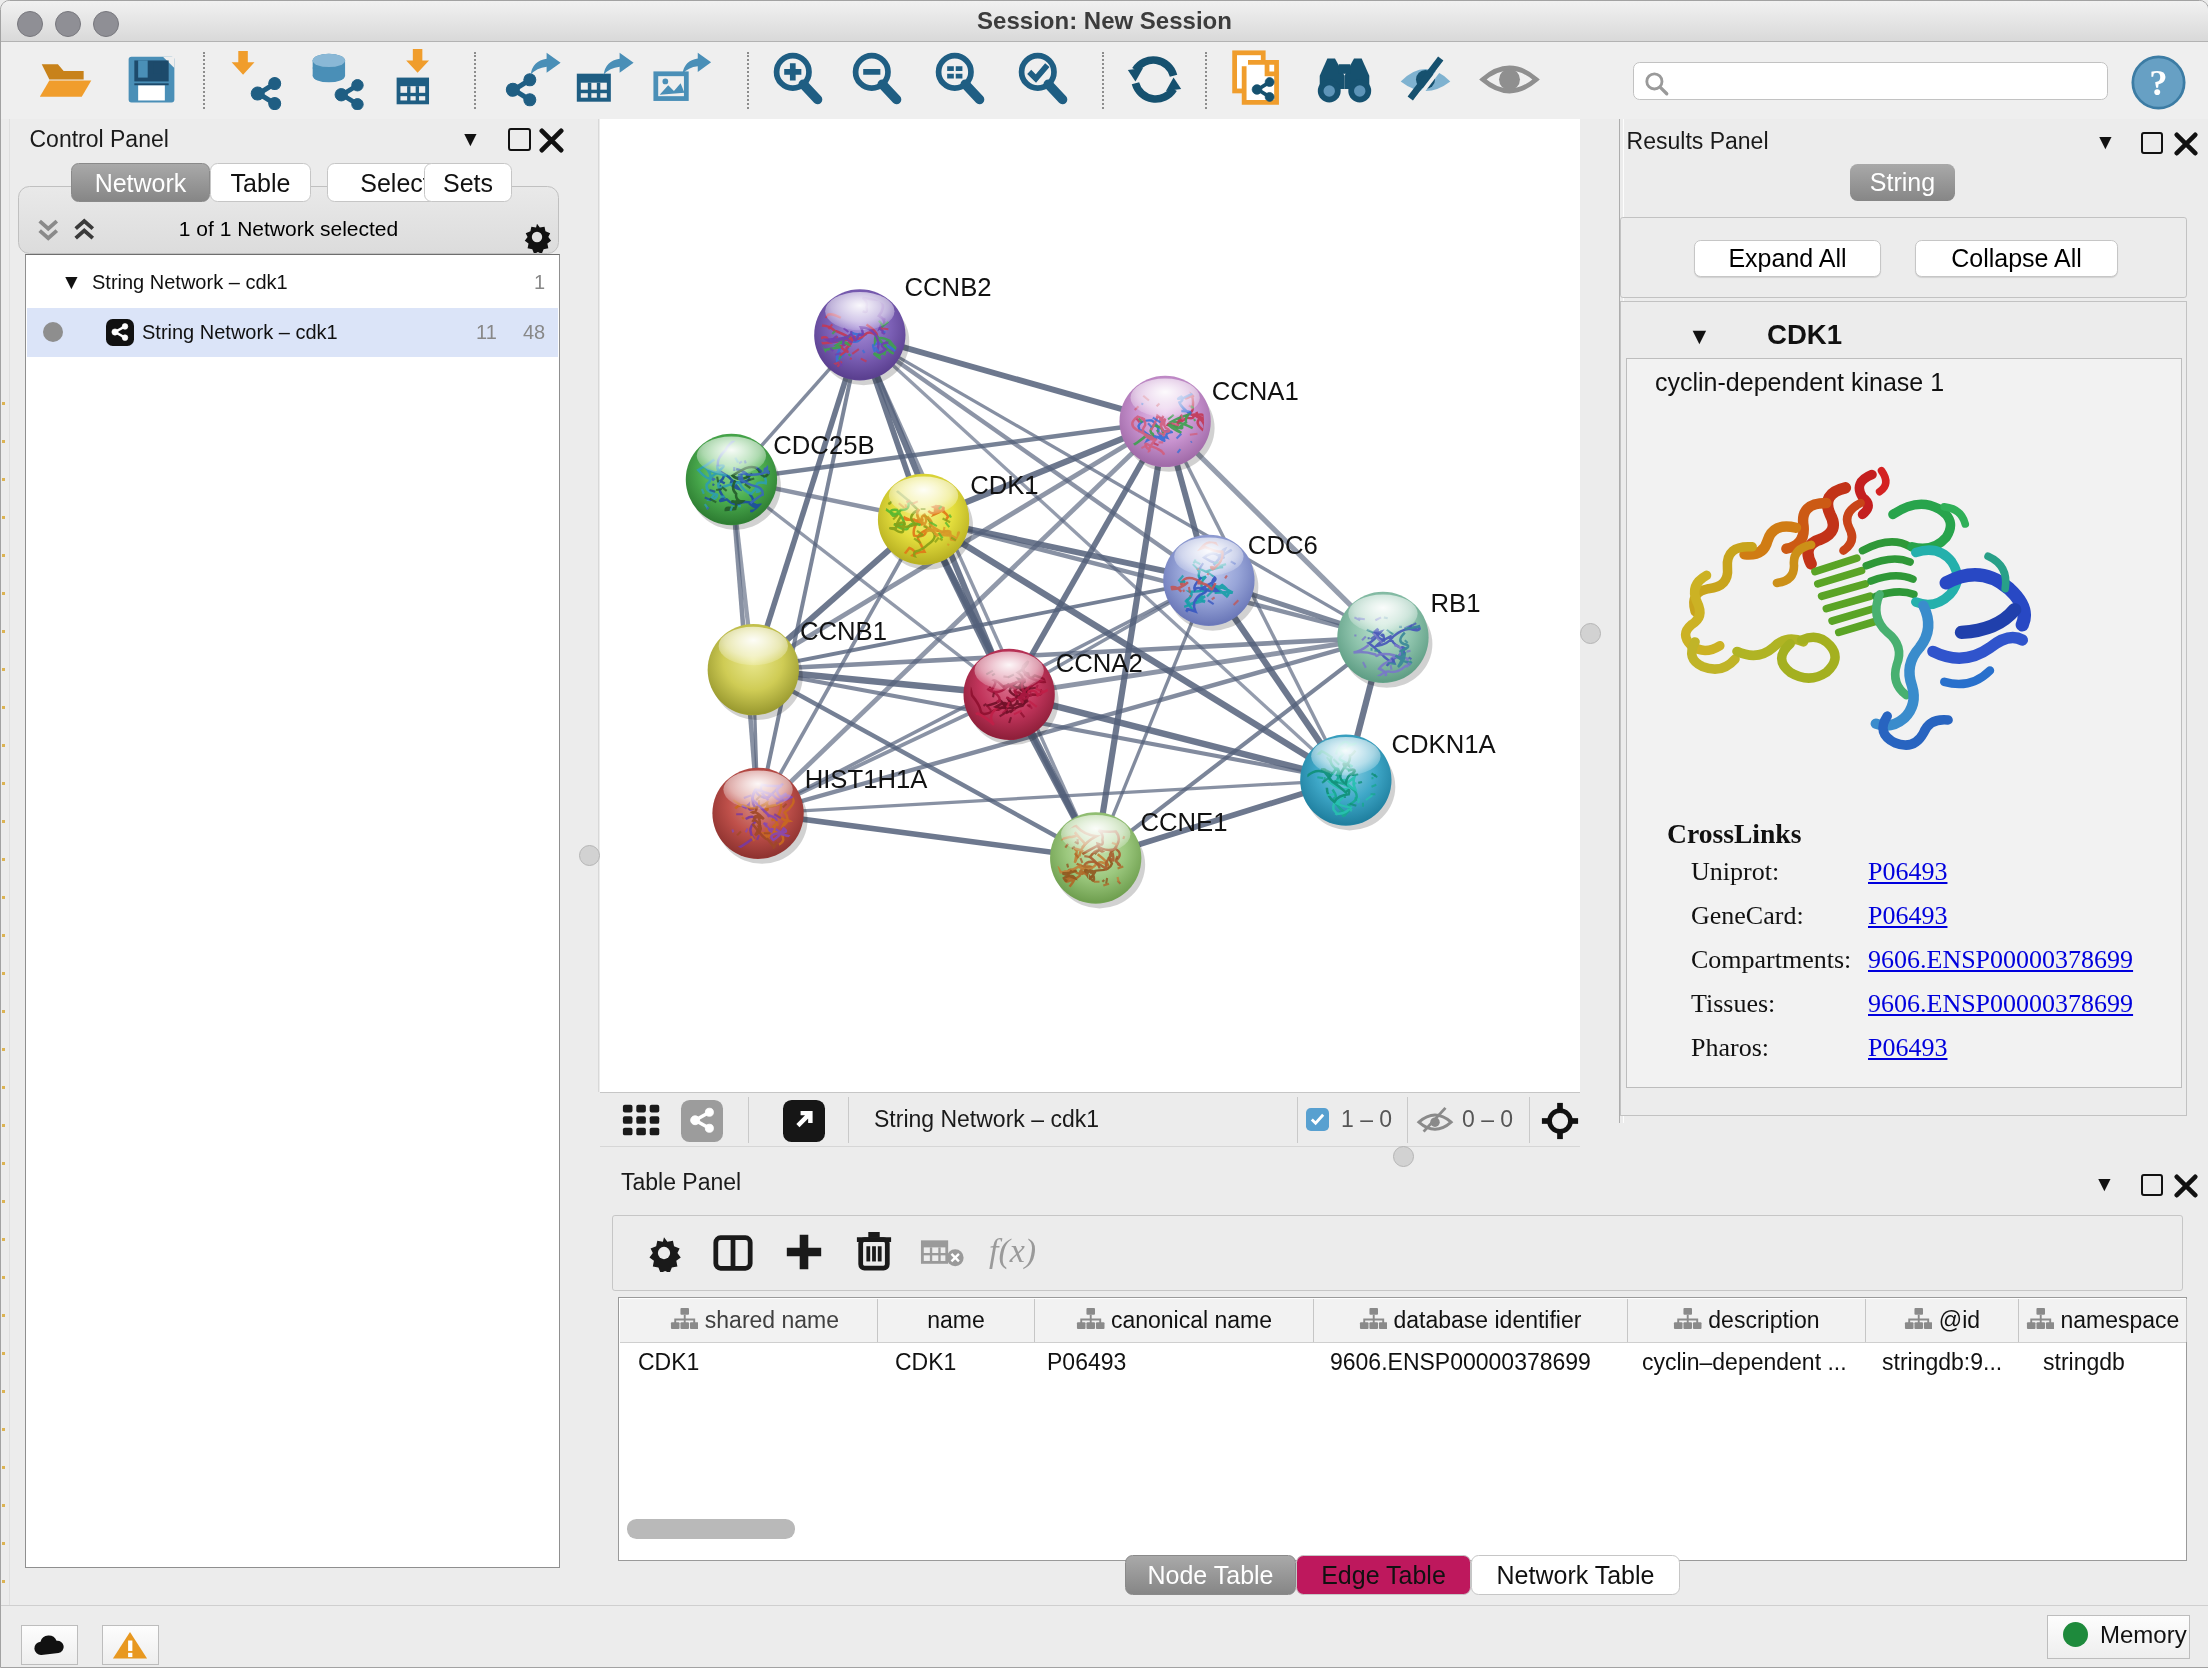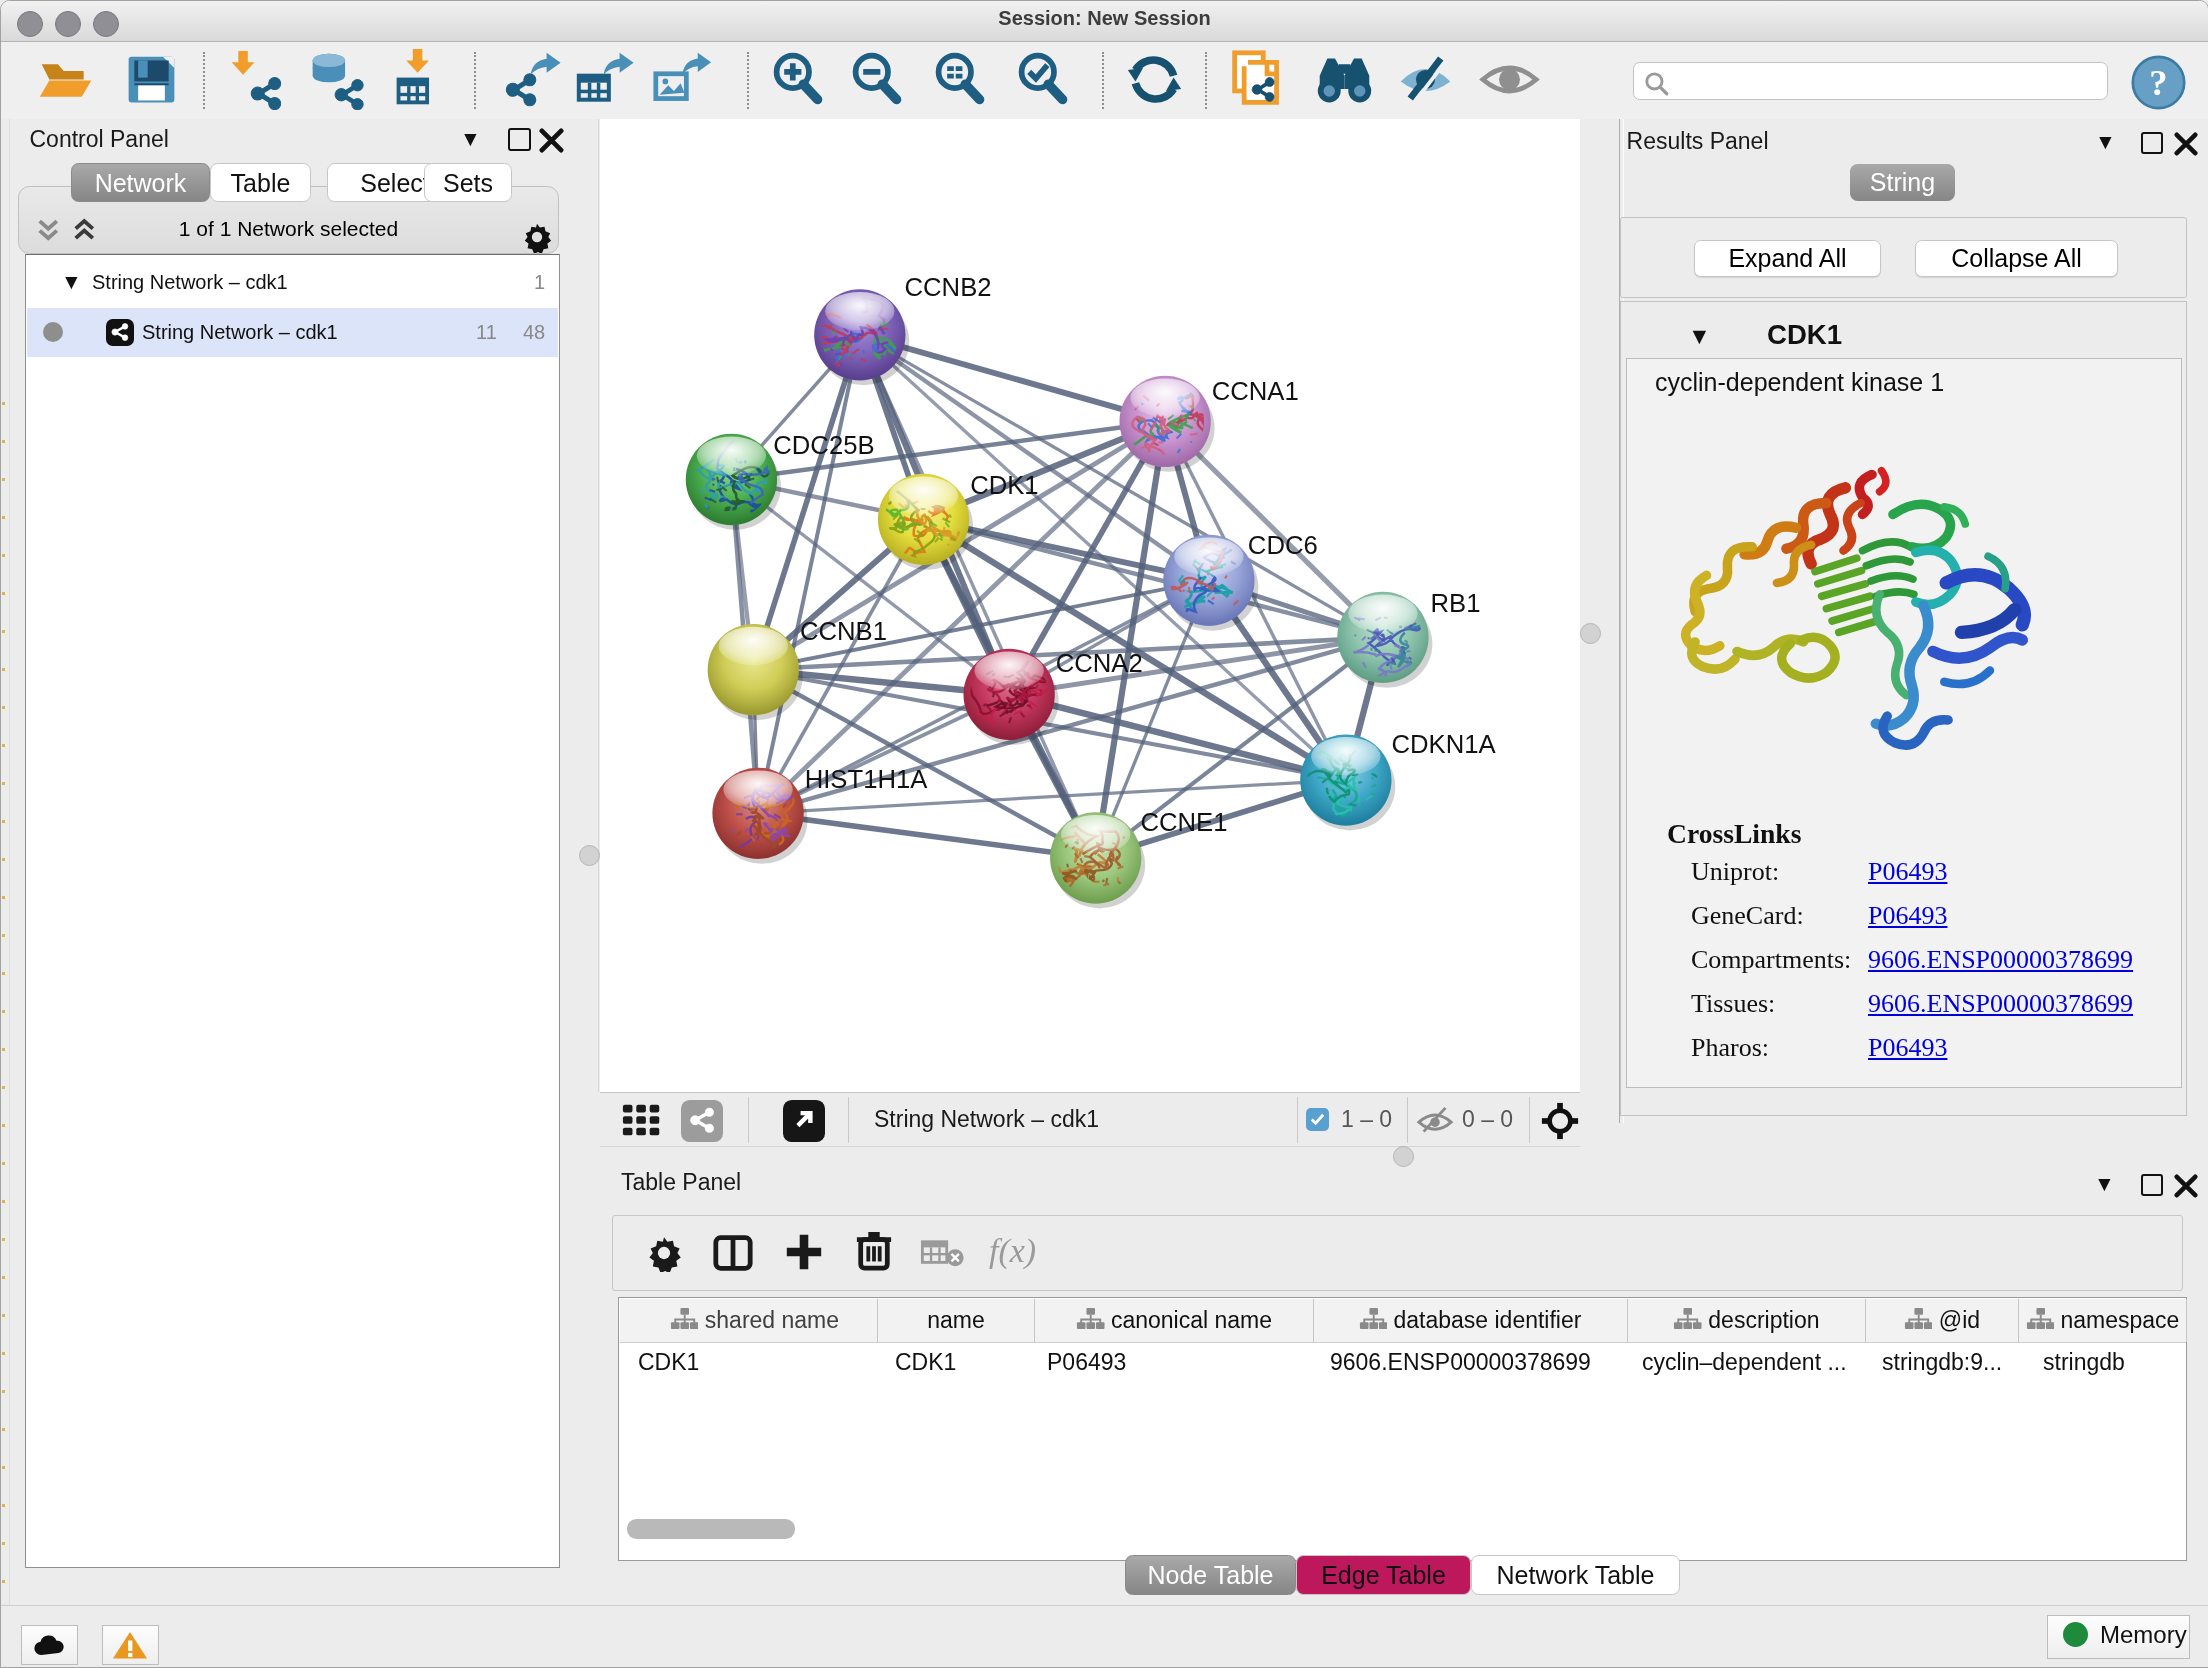--- a/index.html
+++ b/index.html
@@ -5,21 +5,21 @@
   html,body{margin:0;padding:0;}
   body{width:2208px;height:1668px;position:relative;background:#ececec;
        font-family:"Liberation Sans", sans-serif; overflow:hidden;}
   .abs{position:absolute;}
   #win{position:absolute;left:0;top:0;width:2207px;height:1666px;
        border:1px solid #a2a2a2;border-radius:9.5px 9.5px 0 0;overflow:hidden;background:#ececec;}
   #titlebar{position:absolute;left:0;top:0;width:100%;height:40px;
     background:linear-gradient(#f1f1f1,#d9d9d9);border-bottom:1px solid #b3b3b3;}
   .light{position:absolute;top:9.5px;width:24px;height:24px;border-radius:50%;
     background:#8f8f95;border:1px solid #77777d;}
-  #title{position:absolute;top:5.7px;width:100%;text-align:center;font-size:20px;
+  #title{position:absolute;top:5.7px;width:100%;text-align:center;font-size:24px;
     font-weight:600;color:#3c3c3c;}
   #toolbar{position:absolute;left:0;top:41px;width:100%;height:77px;background:#efefef;}
   #toolbar svg{position:absolute;}
   .vsep{position:absolute;top:9.5px;height:57px;width:0;
     border-left:2.9px dotted #8d8d8d;}
   #searchbox{position:absolute;left:1632px;top:20px;width:473px;height:36px;background:#fff;
     border:1.9px solid #c2c2c2;border-radius:6.7px;}
   .ptitle{font-size:23px;color:#1a1a1a;}
   #cp-title{left:28.5px;top:125px;}
   .tab{position:absolute;top:162px;height:39px;z-index:3;background:#fff;border:1px solid #c6c6c6;

